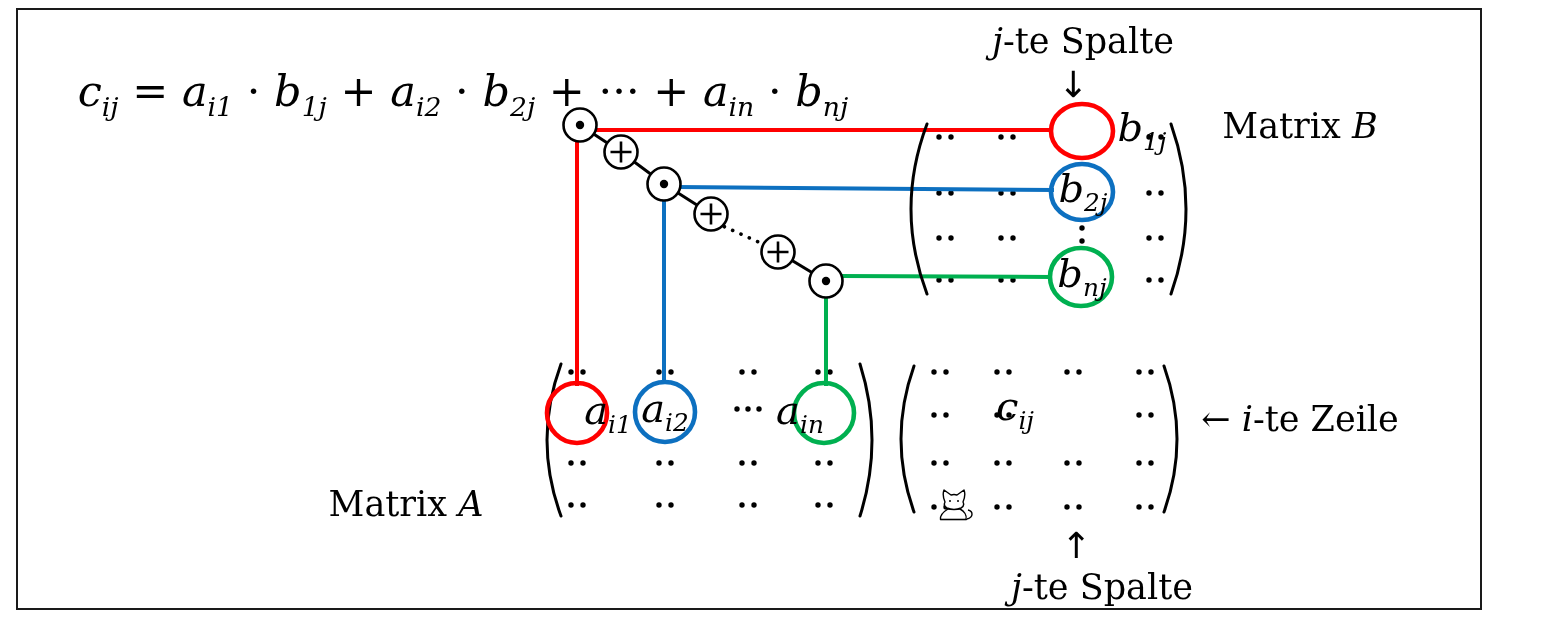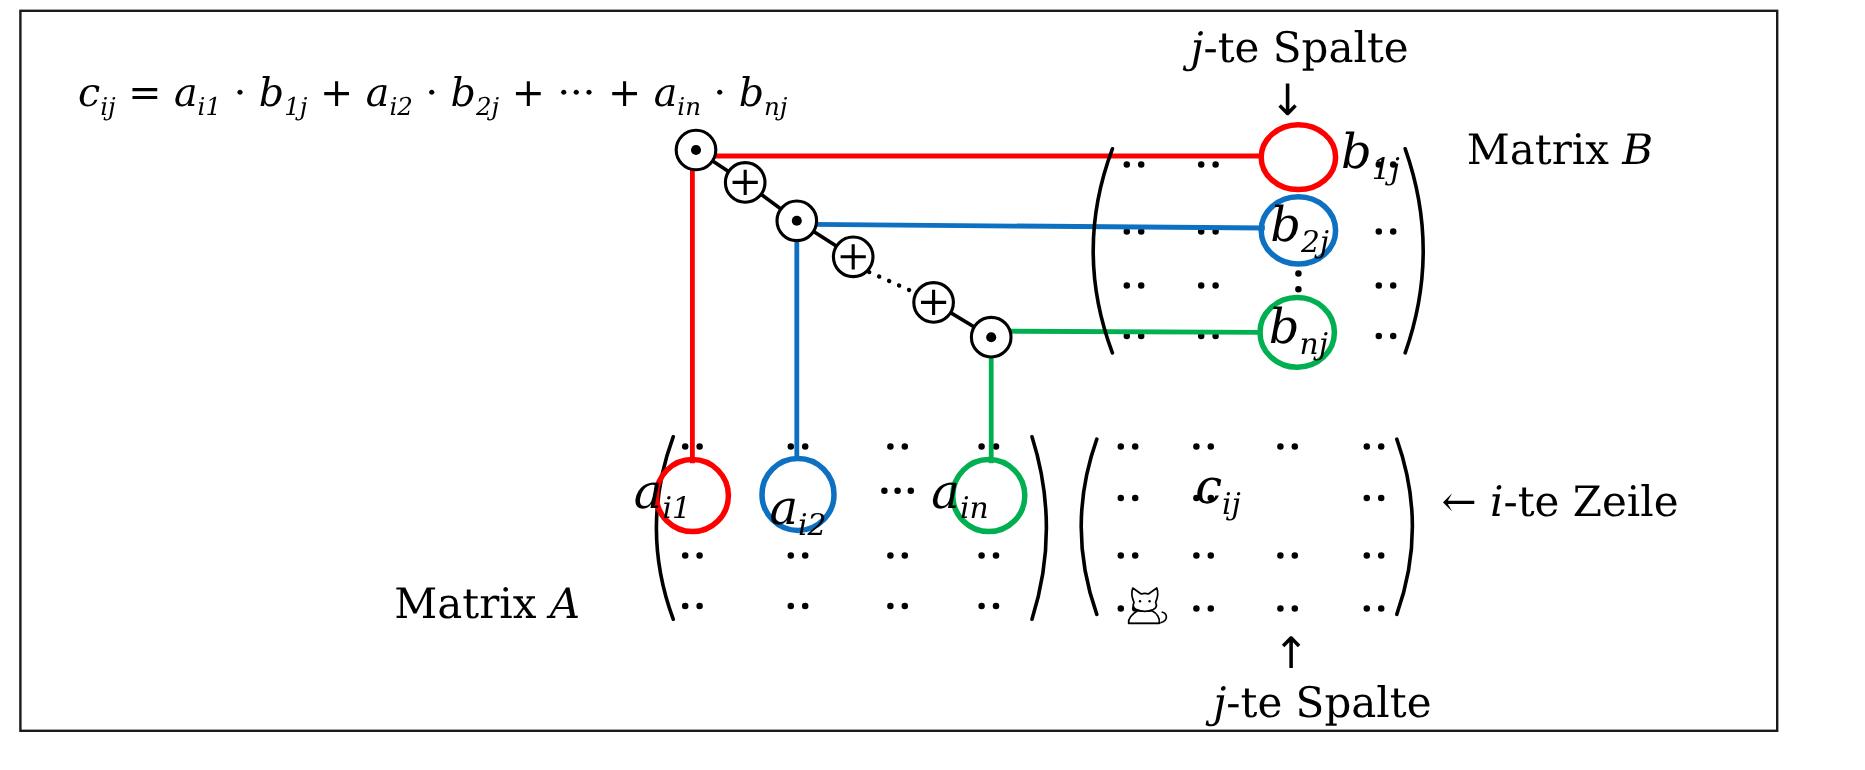--- a/index.html
+++ b/index.html
@@ -11,21 +11,21 @@
 
   
   .nodec{fill:#fff;stroke:#000;stroke-width:2.6;}
   .ndot{fill:#000;stroke:none;}
   .plus{stroke:#000;stroke-width:2.6;fill:none;}
   .red{stroke:var(--red);}
   .blue{stroke:var(--blue);}
   .green{stroke:var(--green);}
 
   
-  .formula{position:absolute;left:23px;top:27px;font-size:33px;line-height:1;
+  .formula{position:absolute;left:23px;top:27px;font-size:43px;line-height:1;
            white-space:pre;}
   .formula .var{font-style:italic;}
   .formula sub, .entry sub{font-size:.62em;font-style:italic;}
   .lbl{position:absolute;transform:translate(-50%,-50%);font-size:35px;line-height:1.1;
        white-space:pre;text-align:right;}
   .lbl i{font-style:italic;}
   .arrowglyph{position:absolute;transform:translate(-50%,-50%);font-size:36px;line-height:1;
        font-family:"DejaVu Sans", sans-serif;}
   .entry{position:absolute;transform:translateX(-50%);font-style:italic;font-size:40px;
          line-height:1;white-space:pre;}
@@ -205,21 +205,21 @@
   <div class="arrowglyph" style="left:1073px;top:85px">↓</div>
   <div class="lbl" style="left:1300px;top:126px"><span>Matrix </span><i>B</i></div>
 
   <div class="lbl" style="left:406px;top:504px"><span>Matrix </span><i>A</i></div>
 
   <div class="lbl" style="left:1300px;top:419px"><span>← </span><i>i</i><span>-te Zeile</span></div>
 
   <div class="arrowglyph" style="left:1076px;top:546px">↑</div>
   <div class="lbl" style="left:1102px;top:587px"><i>j</i><span>-te Spalte</span></div>
 
-  <span class="entry" style="left:552px;top:390px"><span>a</span><sub>i1</sub></span>
-  <span class="entry" style="left:665px;top:404px"><span>a</span><sub>i2</sub></span>
+  <span class="entry" style="left:608px;top:390px"><span>a</span><sub>i1</sub></span>
+  <span class="entry" style="left:665px;top:388px"><span>a</span><sub>i2</sub></span>
   <span class="entry" style="left:800px;top:390px"><span>a</span><sub>in</sub></span>
   <span class="entry" style="left:1142px;top:107px"><span>b</span><sub>1j</sub></span>
   <span class="entry" style="left:1083px;top:168px"><span>b</span><sub>2j</sub></span>
   <span class="entry" style="left:1082px;top:253px"><span>b</span><sub>nj</sub></span>
   <span class="entry" style="left:1015px;top:386px"><span>c</span><sub>ij</sub></span>
 
 </div>
 
 </body></html>

